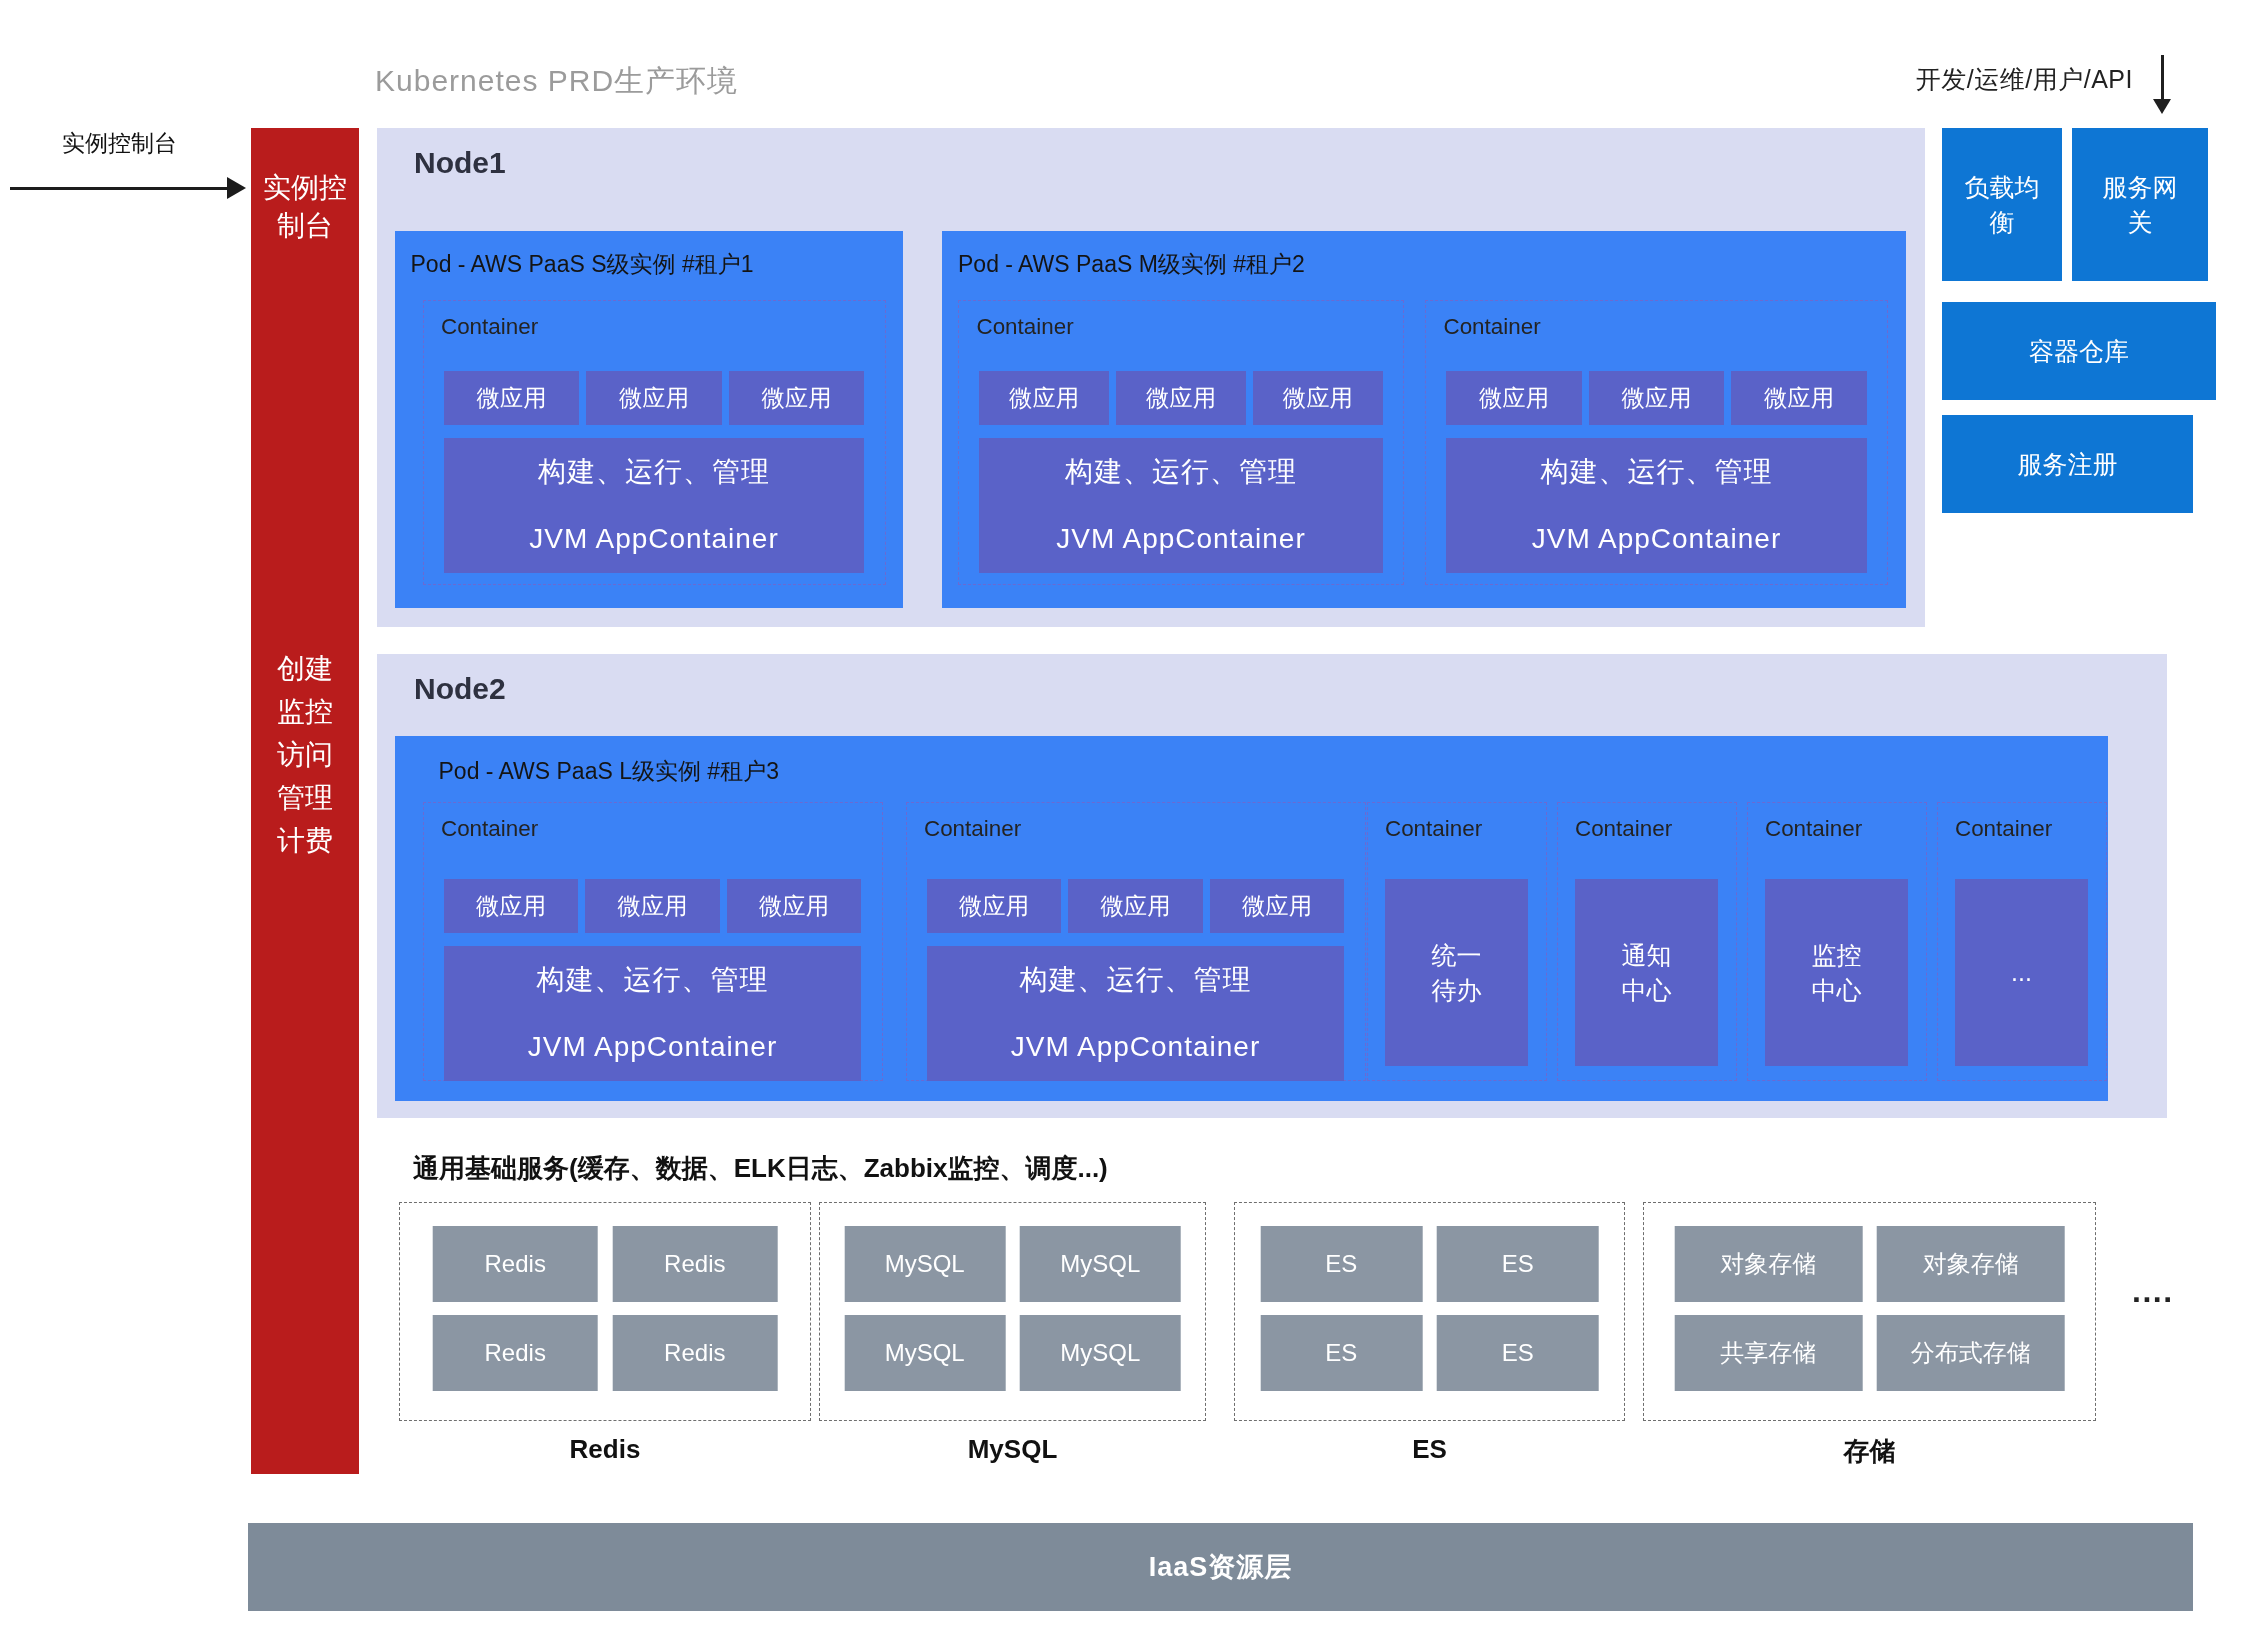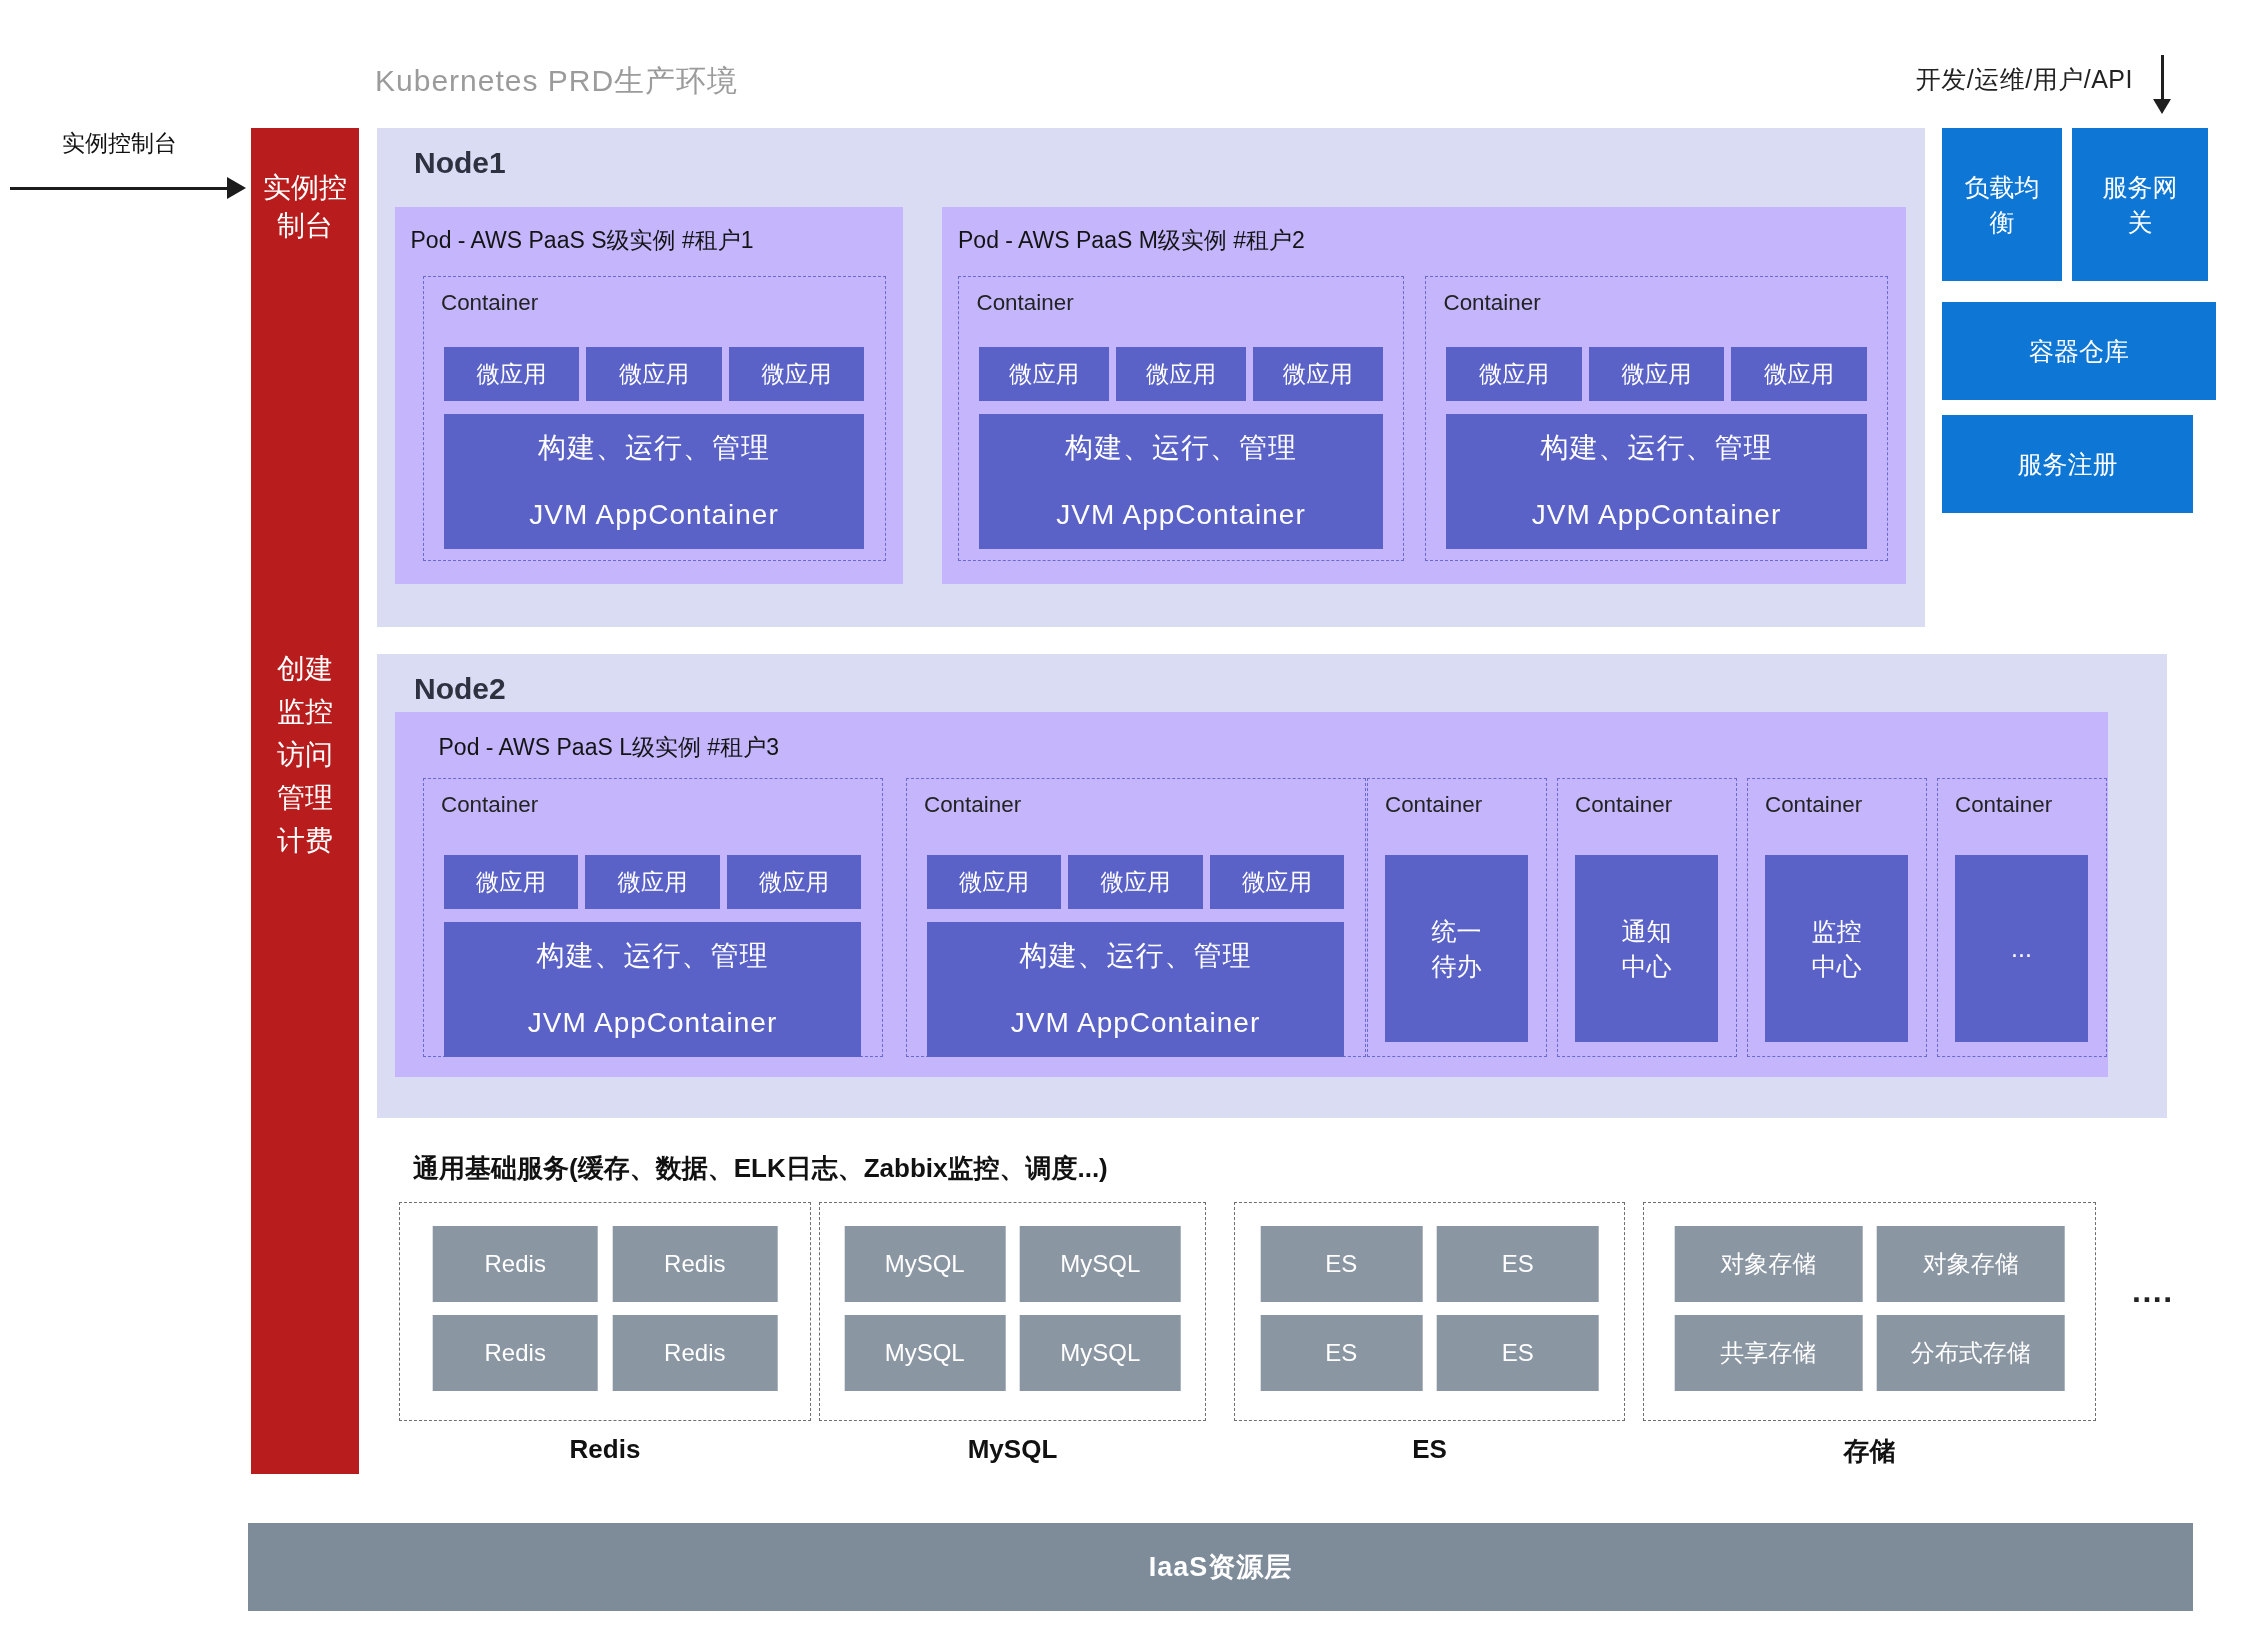--- a/index.html
+++ b/index.html
@@ -32,21 +32,21 @@
     font-size:28px;line-height:38px;text-align:center;}
   .sidebar-caps{position:absolute;top:519px;left:0;width:100%;
     font-size:28px;line-height:43px;text-align:center;}
 
   
   .node{background:#d9dcf2;}
   .node1{left:377px;top:128px;width:1548px;height:499px;}
   .node2{left:377px;top:654px;width:1790px;height:464px;}
   .node-title{position:absolute;left:37px;top:17.5px;font-size:30px;font-weight:bold;color:#2e3140;}
 
-  .pod{position:absolute;background:#c4b5fd;}
+  .pod{position:absolute;background:#3b82f6;margin-top:24px;}
   .pod-label{position:absolute;left:16px;top:17.5px;font-size:23px;color:#141414;}
   .pod3 .pod-label{left:44px;top:20.4px;}
 
   .dashed{position:absolute;border:1.5px dashed #6b6ad2;background:transparent;}
   .clabel{position:absolute;left:17.5px;top:13px;font-size:22.4px;color:#232323;}
 
   .apps{position:absolute;left:20.4px;right:20.4px;display:flex;gap:7.3px;height:54px;}
   .app{flex:1;background:#5a62c8;color:#fff;font-size:23.4px;
     display:flex;align-items:center;justify-content:center;}
   .bar{position:absolute;left:20.4px;right:20.4px;height:68px;background:#5a62c8;color:#fff;

